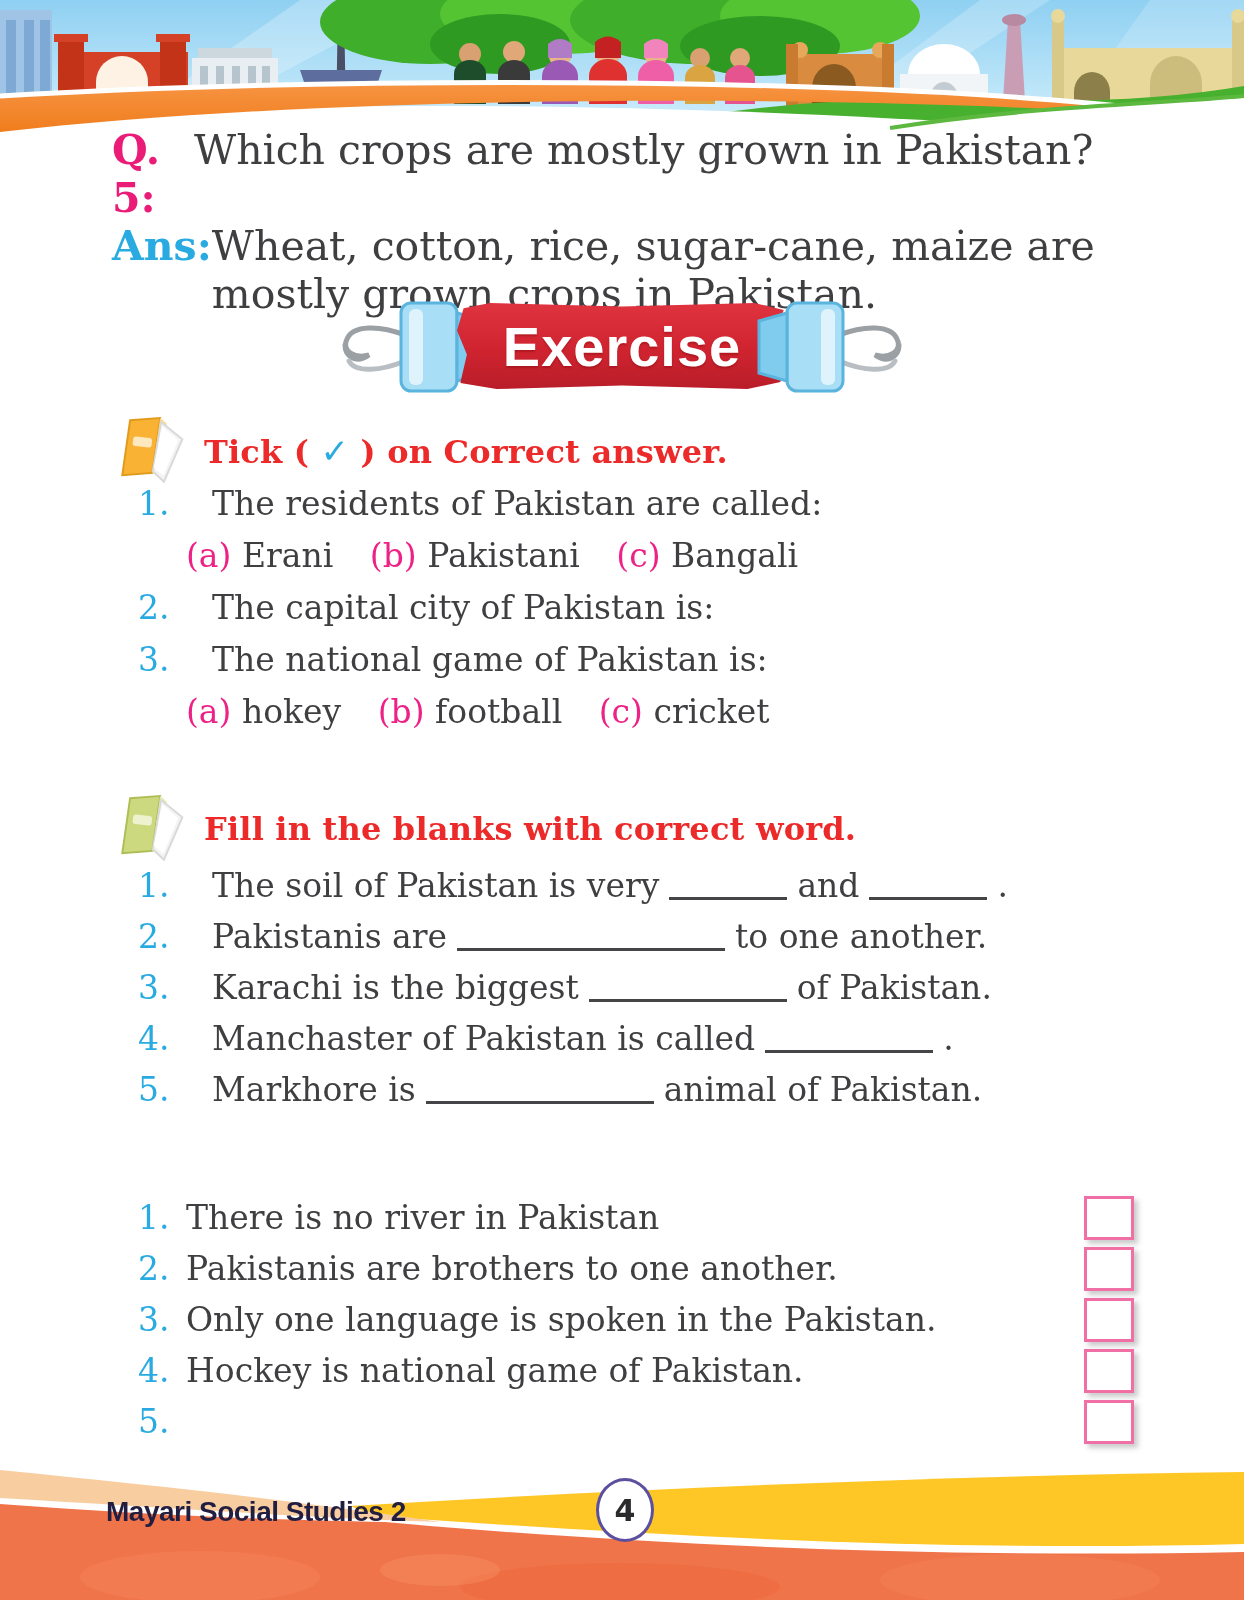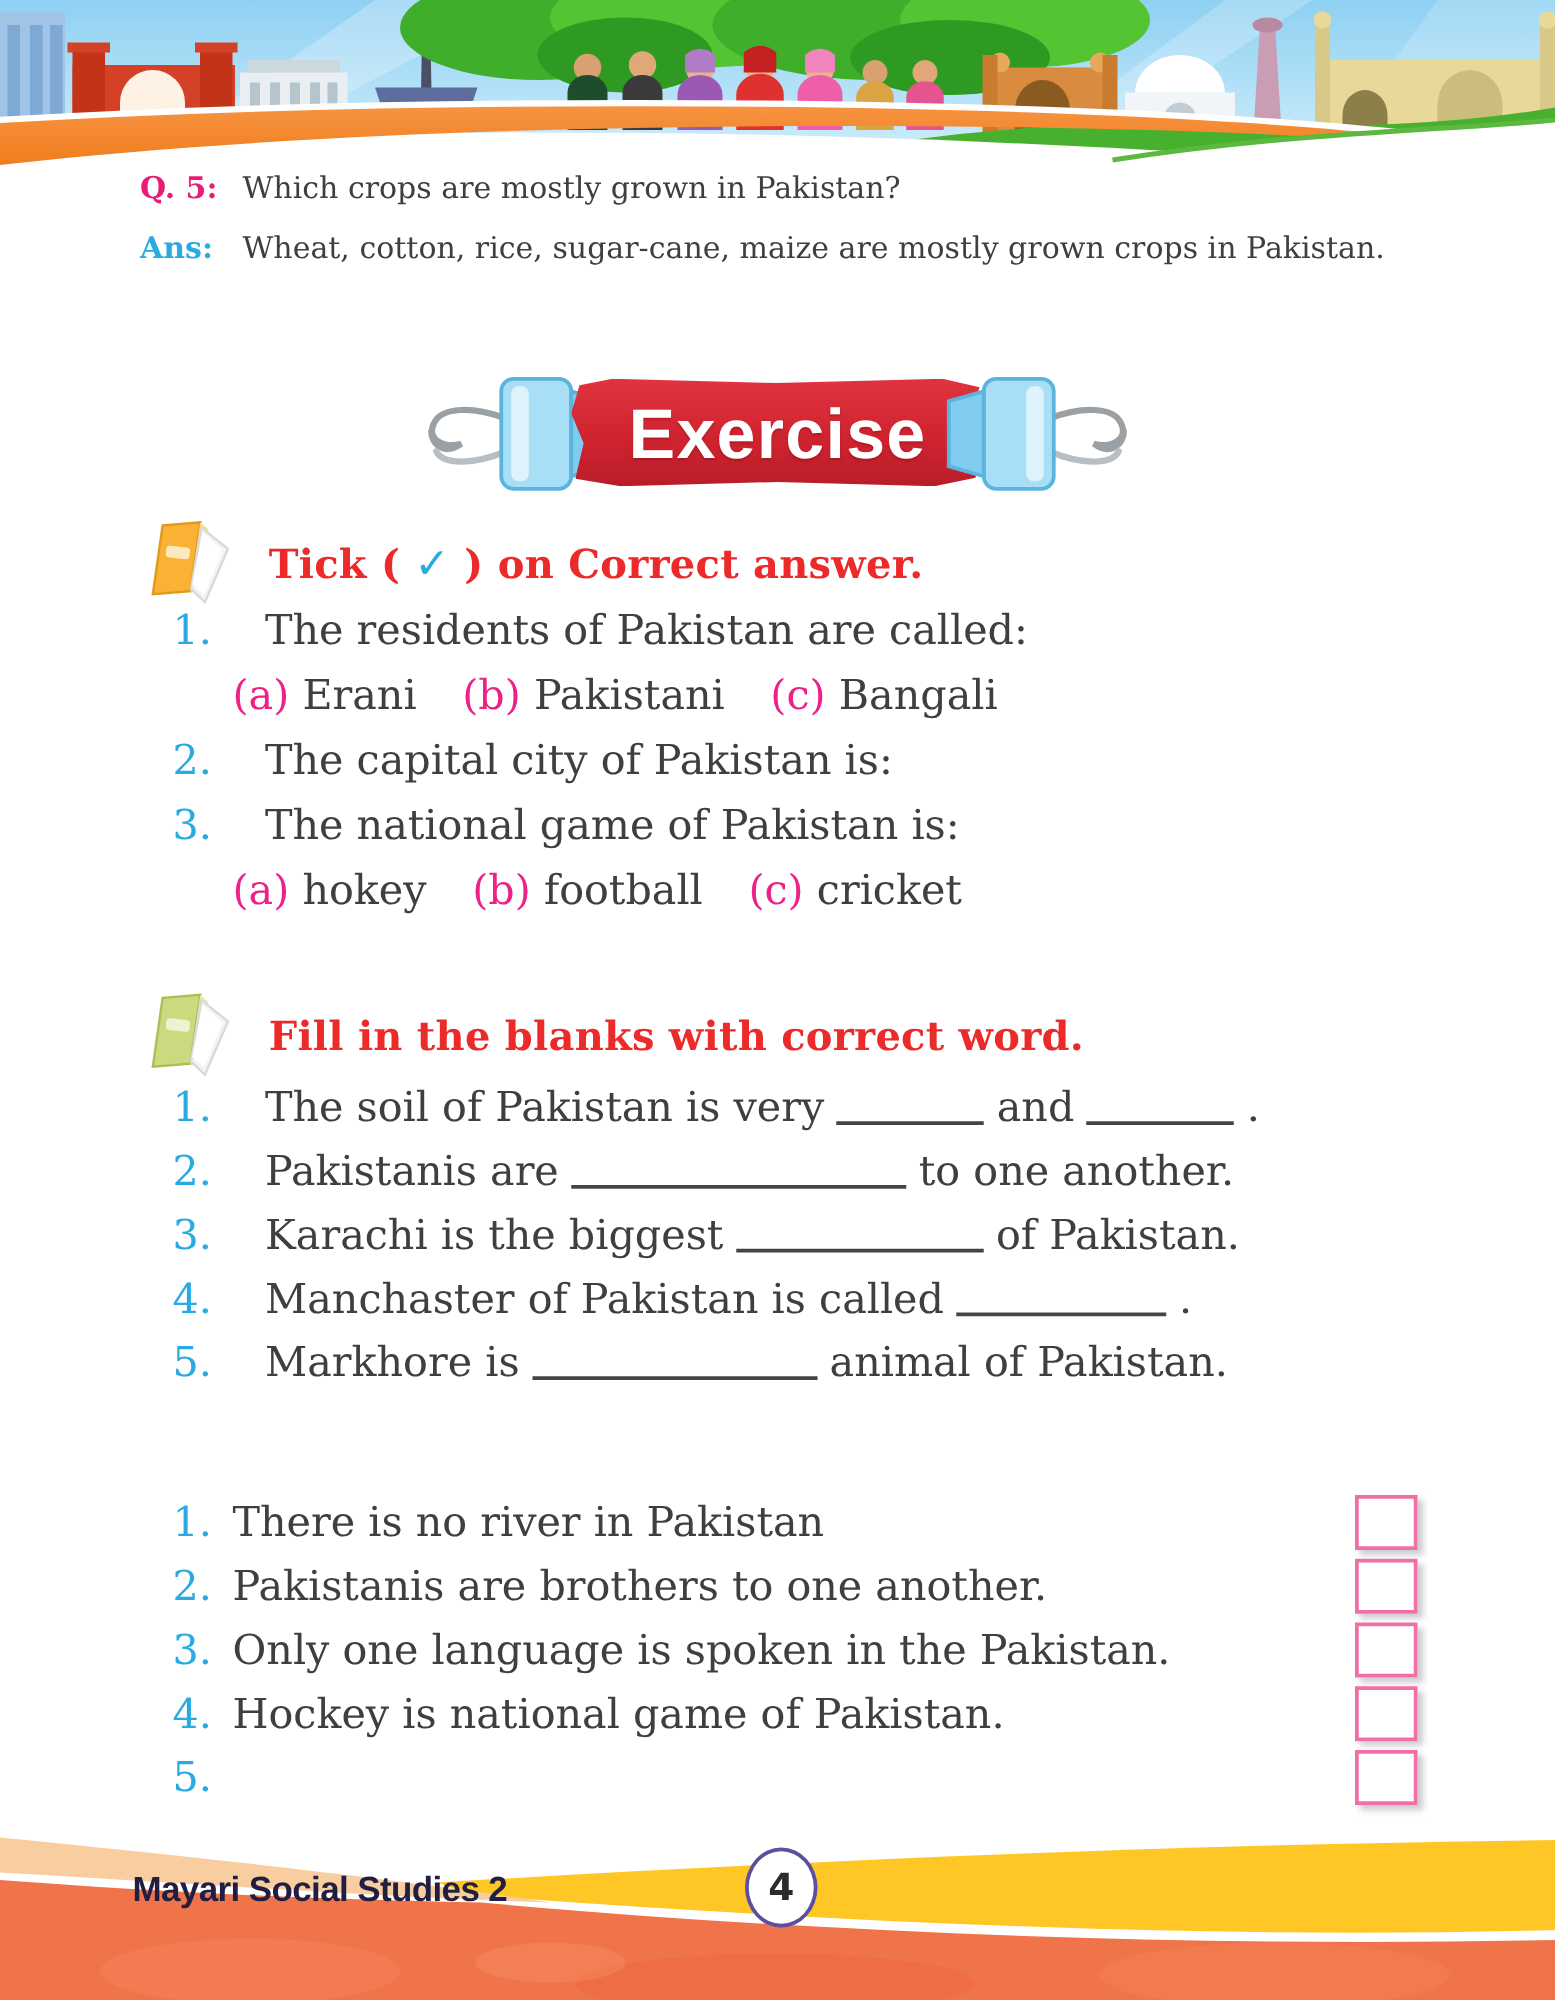--- a/index.html
+++ b/index.html
@@ -1,39 +1,39 @@
 <!DOCTYPE html>
 <html><head>
 <meta charset="utf-8">
 <style>
   html,body{margin:0;padding:0;background:#ffffff;}
   .page{position:relative;width:1244px;height:1600px;margin:0 auto;background:#ffffff;overflow:hidden;
         font-family:"DejaVu Serif","Liberation Serif",serif;color:#3f3f42;}
   
   .hero{position:absolute;top:0;left:0;width:1244px;height:150px;}
   
-  .qa{position:absolute;top:126px;left:112px;right:84px;font-size:24px;line-height:48px;}
+  .qa{position:absolute;top:126px;left:112px;right:84px;font-size:41px;line-height:48px;}
   .qa-row{display:flex;}
   .qa-label{flex:0 0 82px;font-weight:bold;}
   .q-label{color:#ea1c78;}
   .a-label{color:#29abe2;}
   .qa-text{flex:1;}
   
   .banner-wrap{position:absolute;top:296px;left:0;width:1244px;height:100px;display:flex;justify-content:center;align-items:center;}
   .banner{position:relative;width:330px;height:86px;display:flex;align-items:center;justify-content:center;}
   .ribbon{position:absolute;inset:0;background:linear-gradient(180deg,#e03340 0%,#cf2430 55%,#b91d29 100%);
           border-radius:10px 14px 12px 16px;
           clip-path:polygon(2% 6%,10% 0%,50% 4%,90% 0%,99% 8%,97% 30%,100% 55%,98% 92%,88% 100%,50% 96%,12% 100%,1% 93%,3% 60%,0% 32%);}
   .banner-label{position:relative;color:#ffffff;font-family:Liberation Sans, sans-serif;
           font-weight:bold;font-size:56px;letter-spacing:1px;text-shadow:0 2px 2px rgba(120,0,0,.35);}
   .clip{position:absolute;top:-8px;width:150px;height:104px;}
   .clip.left{left:-118px;}
   .clip.right{right:-118px;transform:scaleX(-1);}
   
-  .sec-head{position:absolute;left:104px;display:flex;align-items:center;gap:11px;}
+  .sec-head{position:absolute;left:104px;display:flex;align-items:center;}
   .sec-head .book{width:86px;height:82px;margin-right:14px;flex:0 0 auto;}
   .sec-title{font-weight:bold;font-size:32px;color:#ed2a2a;letter-spacing:.2px;}
   .glyph{color:#29abe2;font-family:"DejaVu Sans",sans-serif;font-weight:bold;font-size:34px;}
   
   .qlist{position:absolute;left:112px;right:84px;font-size:33px;}
   .qrow{display:flex;line-height:52px;}
   .num{flex:0 0 48px;margin-left:26px;color:#29abe2;}
   .qtext{flex:1;margin-left:26px;}
   .opts{padding-left:74px;line-height:52px;}
   .optl{color:#ed2186;}

